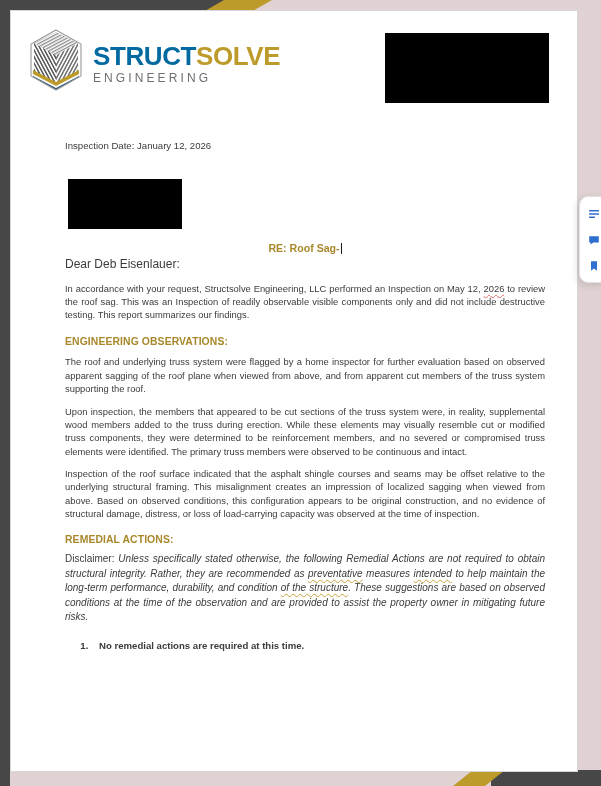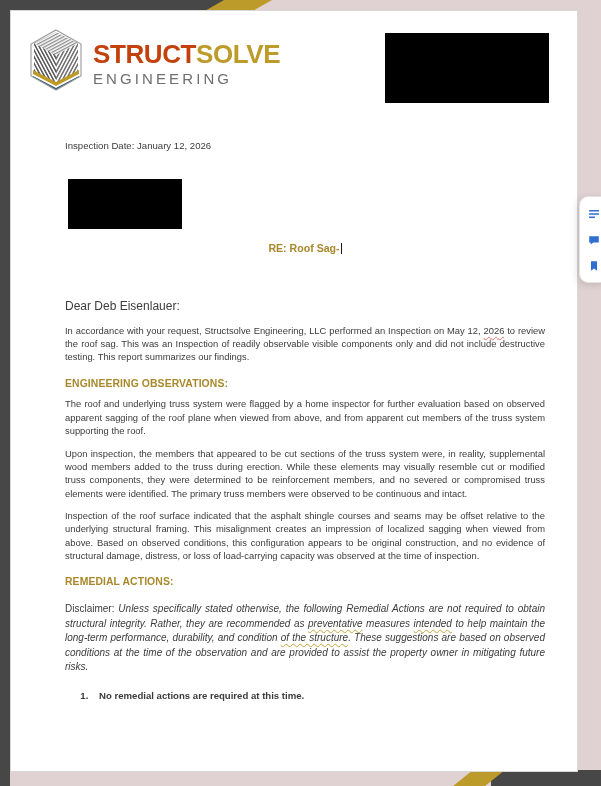--- a/index.html
+++ b/index.html
@@ -80,24 +80,24 @@
     gap: 10px;
   }
   .logo-mark { width: 54px; height: 70px; flex: none; }
   .wordmark { display: flex; flex-direction: column; justify-content: center; }
   .wordmark-top {
     font-size: 26px;
     font-weight: bold;
     letter-spacing: -0.4px;
     line-height: 1.04;
   }
-  .wm-struct { color: #c2410c; }
+  .wm-struct { color: #0369a1; }
   .wm-solve  { color: #bd9b2b; }
   .wordmark-sub {
-    font-size: 15px;
+    font-size: 12px;
     color: #6e6e6e;
     letter-spacing: 3.1px;
     margin-top: 1px;
   }
 
   
   .redaction { position: absolute; background: #000000; }
   .redaction-header  { top: 22px;  left: 374px; width: 164px; height: 70px; }
   .redaction-address { top: 168px; left: 57px;  width: 114px; height: 50px; }
 
@@ -117,21 +117,20 @@
     margin-bottom: 0;
   }
 
   .spacer-address { height: 88px; }
 
   .re-line {
     text-align: center;
     color: #a8882a;
     font-weight: bold;
     font-size: 10.6px;
-    margin-bottom: 42px;
   }
   .text-caret {
     display: inline-block;
     width: 1px;
     height: 11px;
     background: #1a1a1a;
     vertical-align: -2px;
     margin-left: 1px;
   }
 
@@ -143,21 +142,21 @@
   }
 
   .section-heading {
     color: #a8882a;
     font-weight: bold;
     font-size: 10.4px;
     letter-spacing: 0.1px;
     margin-top: 13px;
     margin-bottom: 6px;
   }
-  .section-heading.tight { margin-bottom: 12px; }
+  .section-heading.tight { margin-bottom: 4px; }
 
   .disclaimer {
     font-style: italic;
     text-align: justify;
     font-size: 10px;
     line-height: 1.45;
     margin-bottom: 10px;
   }
   .disclaimer .lead { font-style: normal; }
 

